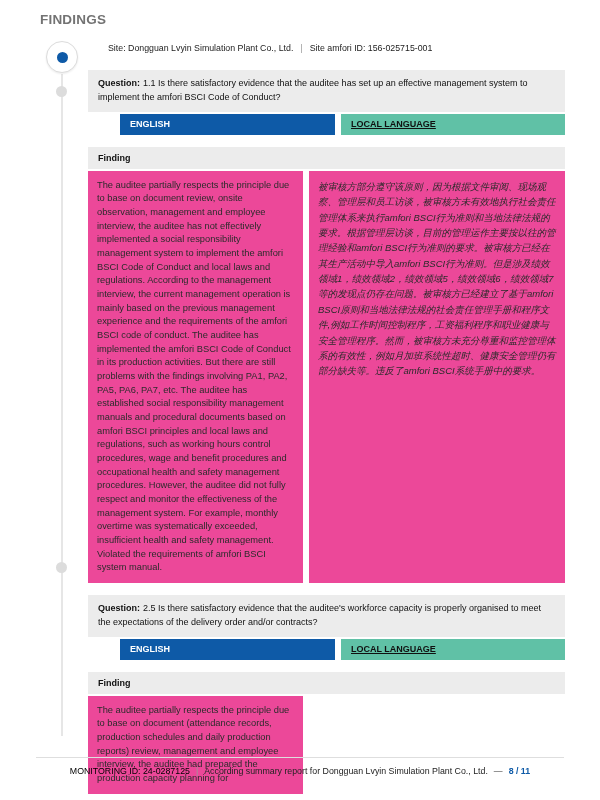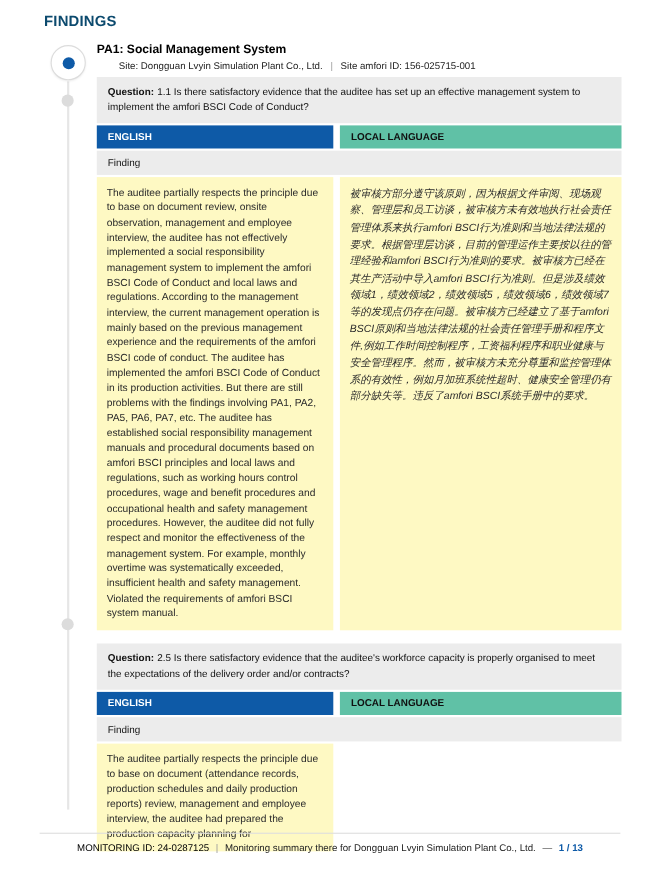--- a/index.html
+++ b/index.html
@@ -8,21 +8,21 @@
     background:#ffffff;
     font-family:"Liberation Sans", sans-serif;
     color:#1a1a1a;
     position:relative;
     overflow:hidden;
   }
   .page { position:absolute; inset:0; background:#fff; }
 
   .findings-title {
     position:absolute; left:40px; top:12px;
-    font-size:13.5px; font-weight:bold; color:#0c4a6e; letter-spacing:.2px;
+    font-size:13.5px; font-weight:bold; color:#737373; letter-spacing:.2px;
   }
 
   
   .timeline-line {
     position:absolute; left:61px; top:74px; width:2px; height:662px;
     background:#e6e6e6;
   }
   .timeline-dot {
     position:absolute; left:56px; width:11px; height:11px; border-radius:50%;
     background:#dcdcdc;
@@ -49,37 +49,37 @@
   .content { position:absolute; left:88px; top:70px; width:477px; }
 
   .qblock + .qblock { margin-top:12px; }
 
   .qbox {
     background:#ececec; padding:6px 10px 7px;
     font-size:9px; line-height:1.6; color:#111;
   }
   .qbox .qlabel { font-weight:bold; margin-right:3px; }
 
-  .thead { display:flex; gap:6px; margin-top:2px; }
+  .thead { display:flex; gap:6px; margin-top:2px;margin-left:32px; }
   .th {
     box-sizing:border-box; height:21px; line-height:21px;
     font-size:9px; font-weight:bold; padding:0 10px;
   }
   .th.english { width:215px; background:var(--header-blue, #0e5aa7); color:#ffffff; }
-  .th.local   { flex:1; background:var(--header-teal, #60c1a6); color:#101010; }
+  .th.local   { flex:1; background:var(--header-teal, #60c1a6); color:#101010;text-decoration:underline; }
 
   .finding-row {
-    margin-top:2px; background:#ececec;
-    font-size:9px; font-weight:normal; color:#111;
+    margin-top:12px; background:#ececec;
+    font-size:9px; font-weight:bold; color:#111;
     padding:6px 10px;
   }
 
   .tbody { display:flex; gap:6px; margin-top:2px; align-items:stretch; }
   .cell {
-    box-sizing:border-box; background:#fef9c3;
+    box-sizing:border-box; background:#ec4899;
     padding:8px 9px; color:#2b2b2b;
   }
   .cell.en { width:215px; font-size:9.3px; line-height:1.47; }
   .cell.zh { flex:1; font-size:9.5px; line-height:1.62;font-style:italic; }
 
   .footer-rule {
     position:absolute; left:36px; right:36px; top:757px;
     border-top:1px solid #dedede; height:0;
   }
   .footer {
@@ -100,21 +100,20 @@
 
   <div class="timeline-line"></div>
   <div class="timeline-dot dot1"></div>
   <div class="timeline-dot dot2"></div>
 
   <div class="pa-icon">
     <div class="pa-dot"></div>
   </div>
 
   <div class="pa-header">
-    <div class="pa-title">PA1: Social Management System</div>
     <div class="site-line">
       <span>Site: Dongguan Lvyin Simulation Plant Co., Ltd.</span><span class="sep">|</span><span>Site amfori ID: 156-025715-001</span>
     </div>
   </div>
 
   <div class="content">
 
     <div class="qblock">
       <div class="qbox">
         <span class="qlabel">Question:</span><span>1.1 Is there satisfactory evidence that the auditee has set up an effective management system to implement the amfori BSCI Code of Conduct?</span>
@@ -141,16 +140,16 @@
       <div class="finding-row">Finding</div>
       <div class="tbody">
         <div class="cell en">The auditee partially respects the principle due to base on document (attendance records, production schedules and daily production reports) review, management and employee interview, the auditee had prepared the production capacity planning for</div>
       </div>
     </div>
 
   </div>
 
   <div class="footer-rule"></div>
   <div class="footer">
-    <span class="fid">MONITORING ID: 24-0287125</span><span class="fsep">|</span><span>Monitoring summary there for Dongguan Lvyin Simulation Plant Co., Ltd.</span><span class="fdash">—</span><span class="fpage">1 / 13</span>
+    <span class="fid">MONITORING ID: 24-0287125</span><span class="fsep">|</span><span>According summary report for Dongguan Lvyin Simulation Plant Co., Ltd.</span><span class="fdash">—</span><span class="fpage">8 / 11</span>
   </div>
 
 </div>
 
 </body></html>

